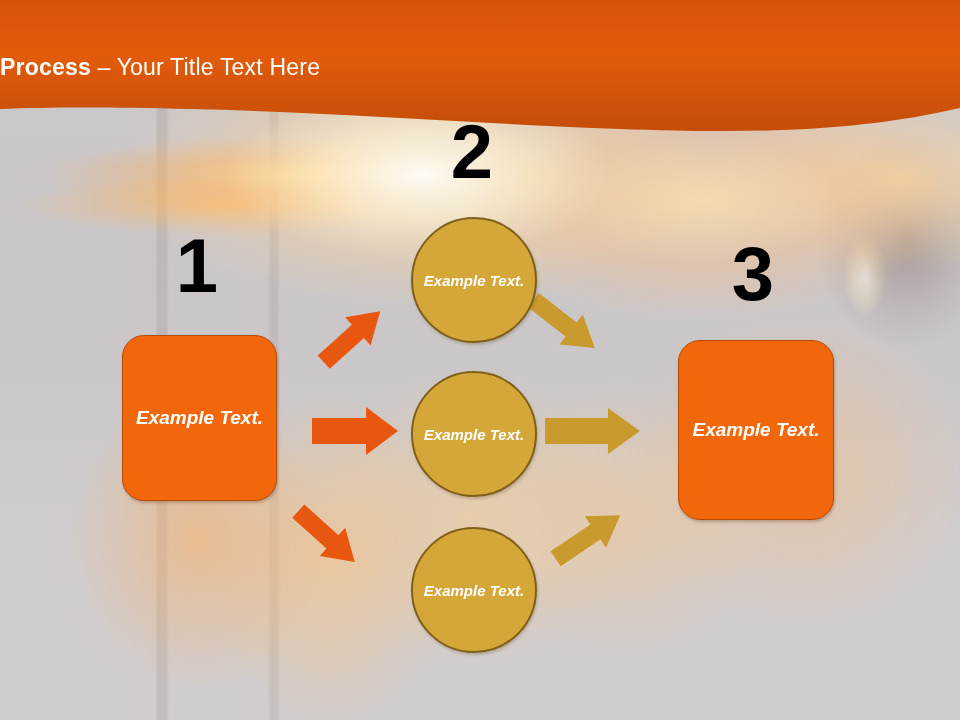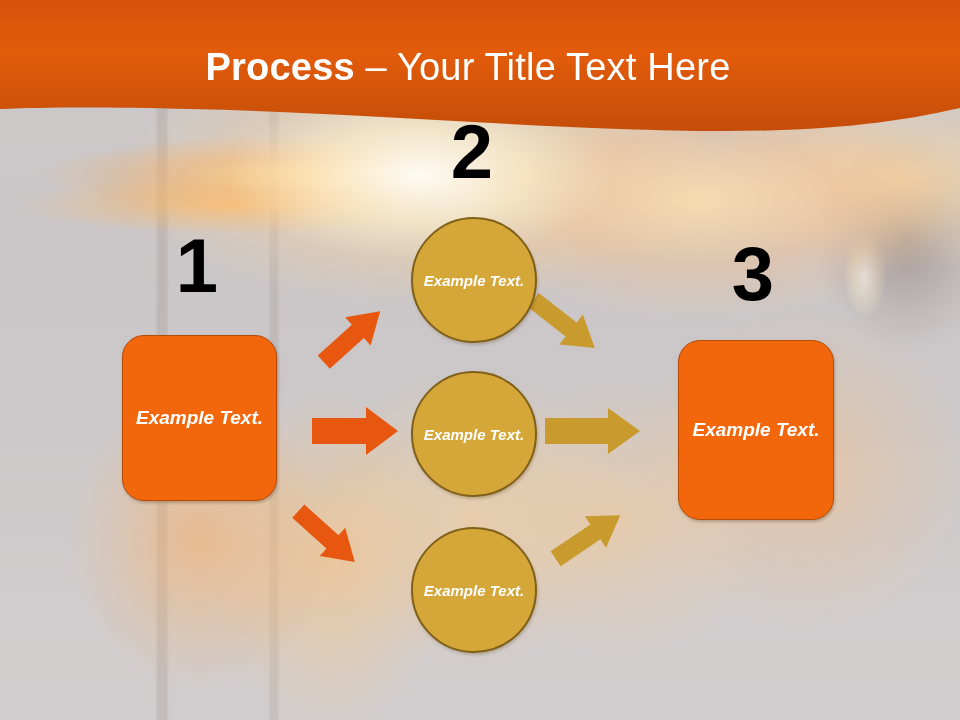--- a/index.html
+++ b/index.html
@@ -63,23 +63,23 @@
     height: 140px;
     pointer-events: none;
   }
   .header svg { display: block; }
 
   .title {
     position: absolute;
     left: 0;
     top: 48px;
     width: 936px;
-    text-align: center;
+    text-align: left;
     color: #ffffff;
-    font-size: 38px;
+    font-size: 23px;
     line-height: 38px;
     letter-spacing: 0.2px;
     white-space: nowrap;
   }
   .title .bold { font-weight: bold; }
   .title .light { font-weight: normal; }
 
   
   .step-num {
     position: absolute;

